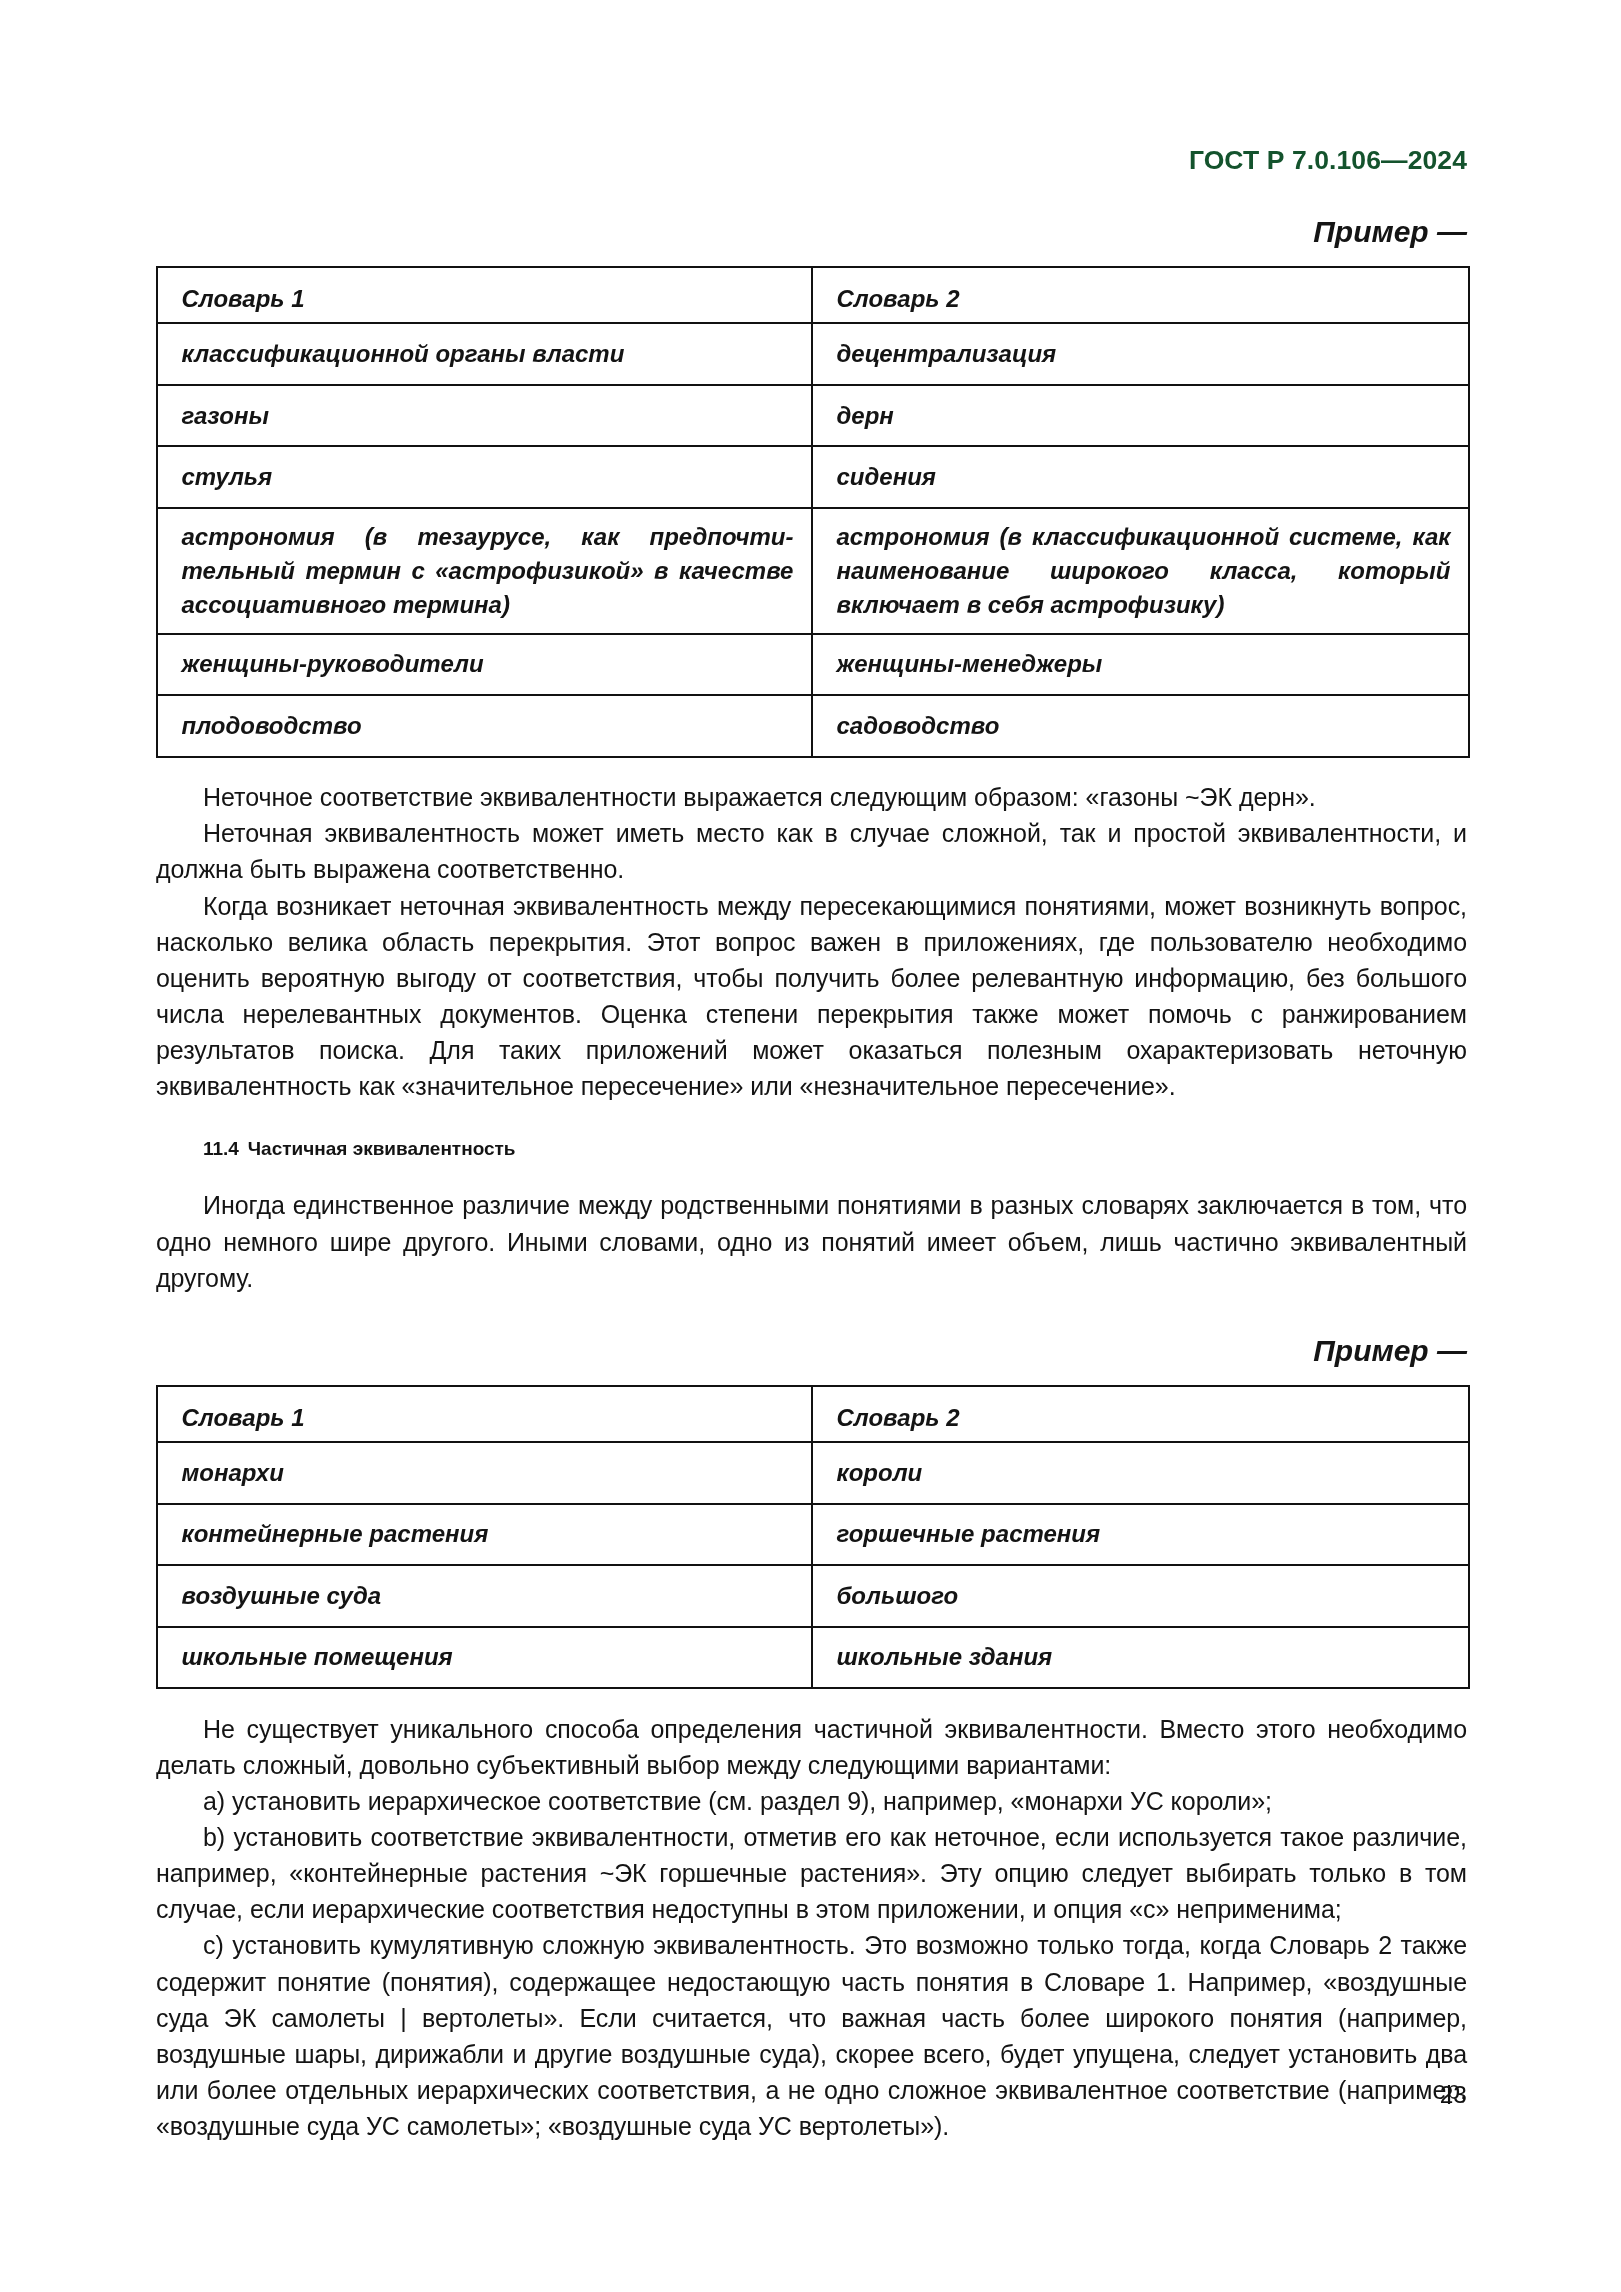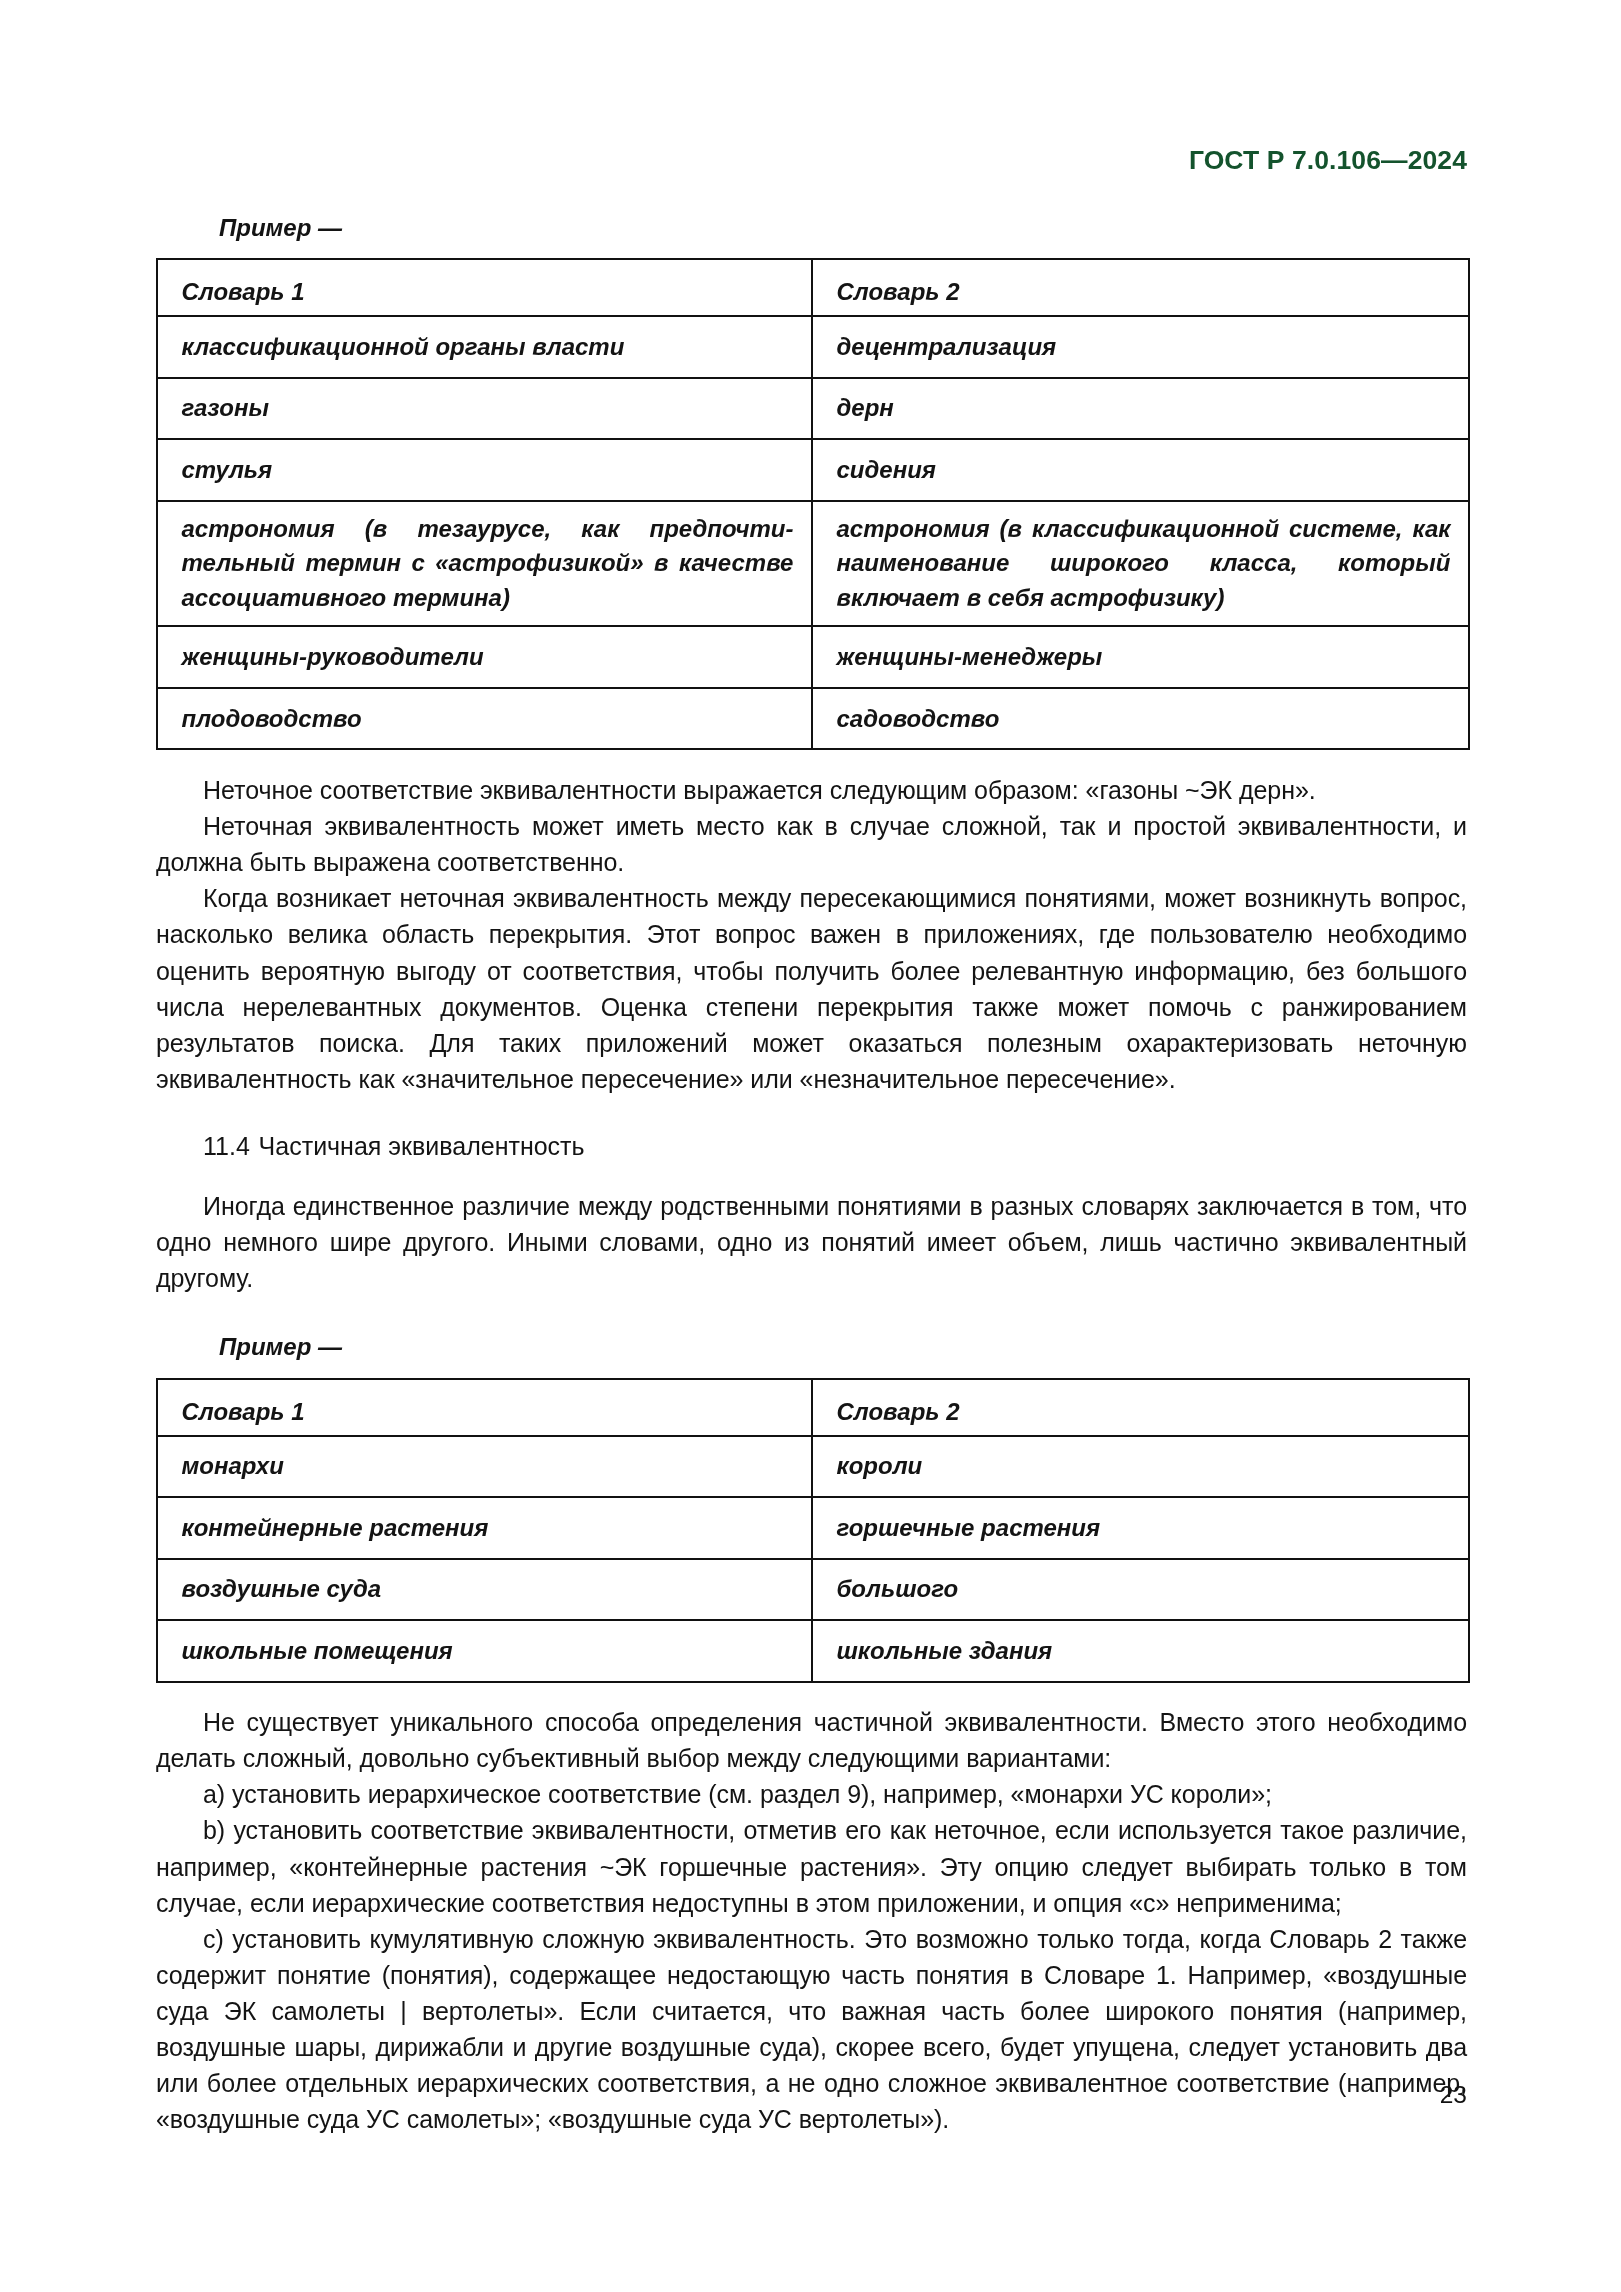--- a/index.html
+++ b/index.html
@@ -39,24 +39,25 @@
     position: absolute;
     top: 214px;
     left: 156px;
     width: 1311px;
   }
 
   
   .example-caption {
     font-style: italic;
     font-weight: bold;
-    font-size: 24px;
+    font-size: 30px;
     margin-left: 63px;
     margin-bottom: 15.7px;
     line-height: 1.2;
+    text-align: right;
   }
 
   
   table.gloss {
     width: 1311px;
     border-collapse: collapse;
     table-layout: fixed;
     font-style: italic;
     font-weight: bold;
     font-size: 24px;
@@ -95,22 +96,22 @@
     -moz-text-align-last: left;
     letter-spacing: -0.05px;
   }
   p.body.indent { text-indent: 47px; }
   p.body.hang   { text-indent: 47px; }
 
   .block-after-table { margin-top: 21.6px; }
 
   
   h3.section {
-    font-size: 25px;
-    font-weight: normal;
+    font-size: 19px;
+    font-weight: bold;
     margin: 33px 0 25.5px 0;
     text-indent: 47px;
     line-height: 1.3;
   }
   h3.section .num { margin-right: 8.8px; }
   .spacer-38 { height: 37px; }
 
   
   .folio {
     position: absolute;

